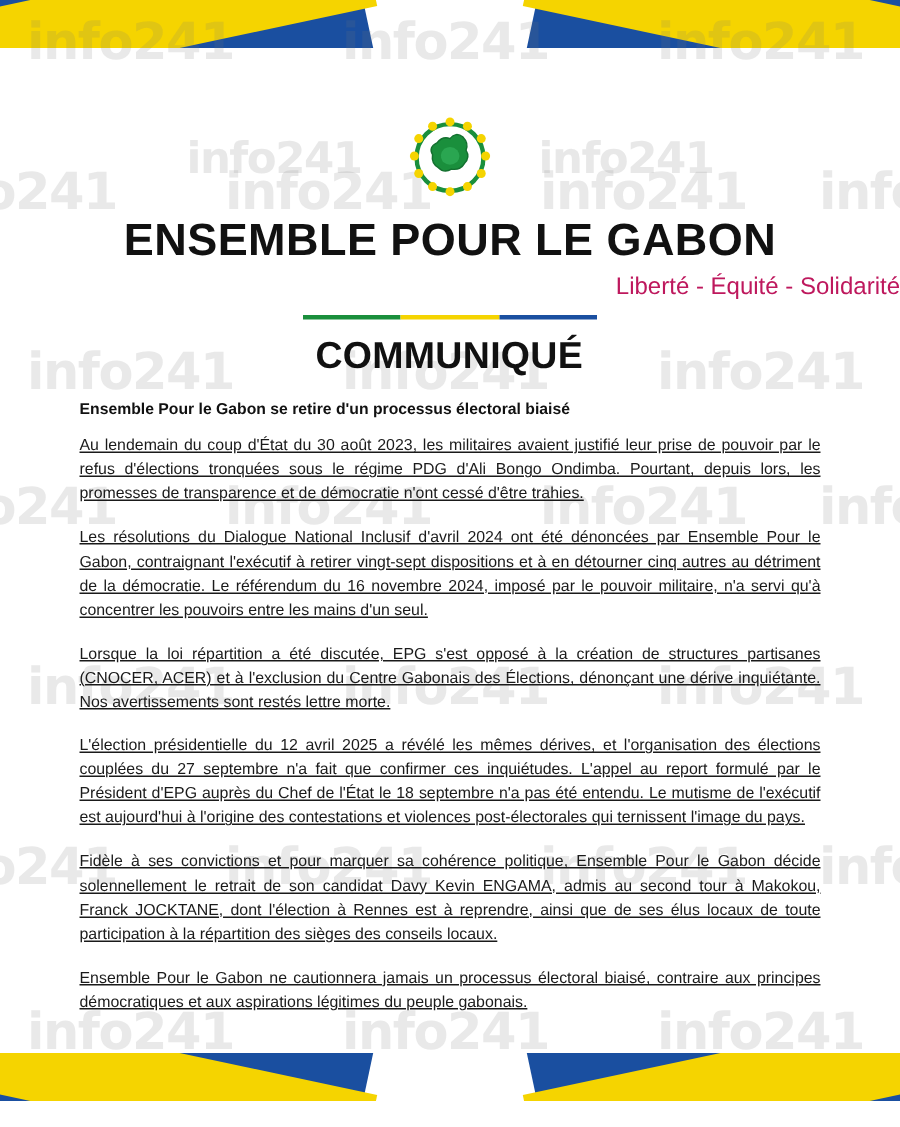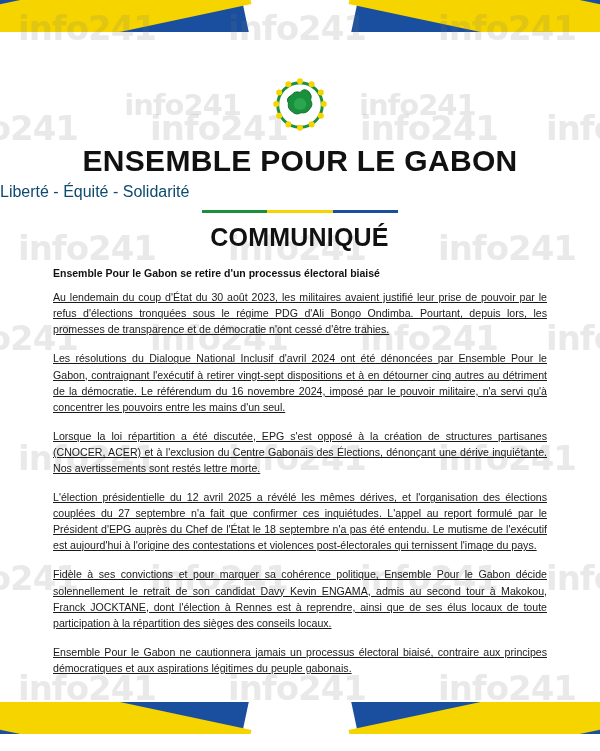--- a/index.html
+++ b/index.html
@@ -130,23 +130,23 @@
   h1.title {
     text-align: center;
     font-family: "Liberation Sans", sans-serif;
     font-weight: 700;
     font-size: 30px;
     letter-spacing: 0.3px;
     color: #111111;
     margin: 6px 0 0 0;
   }
   .subtitle {
-    text-align: left;
+    text-align: right;
     font-size: 16px;
-    color: #0c4a6e;
+    color: #be185d;
     margin: 5px 0 0 0;
   }
   .tricolor {
     width: 196px; height: 3px;
     margin: 9px auto 0 auto;
     display: flex;
   }
   .tricolor span { flex: 1 1 0; display: block; height: 100%; }
 
   h2.comm {

